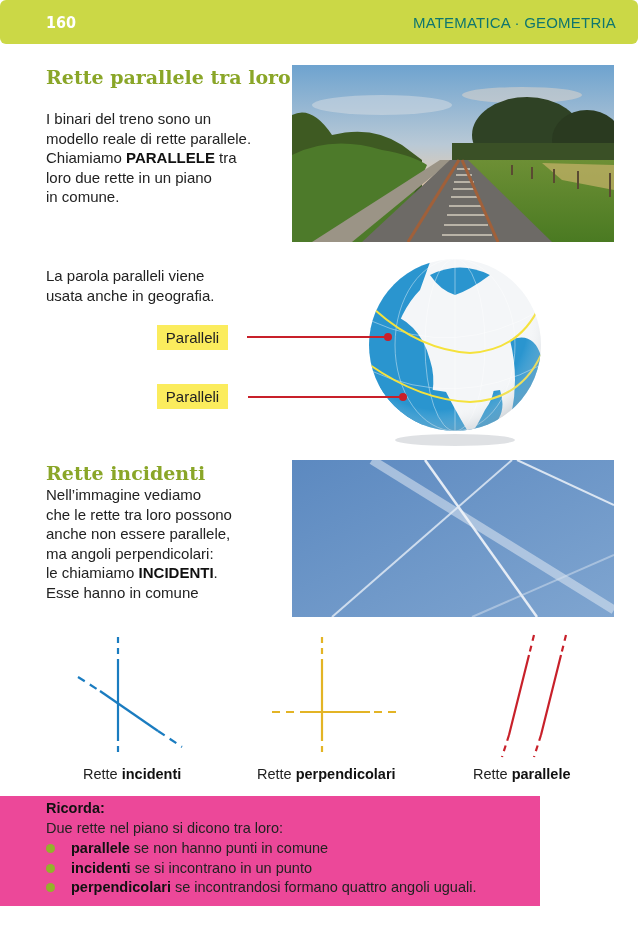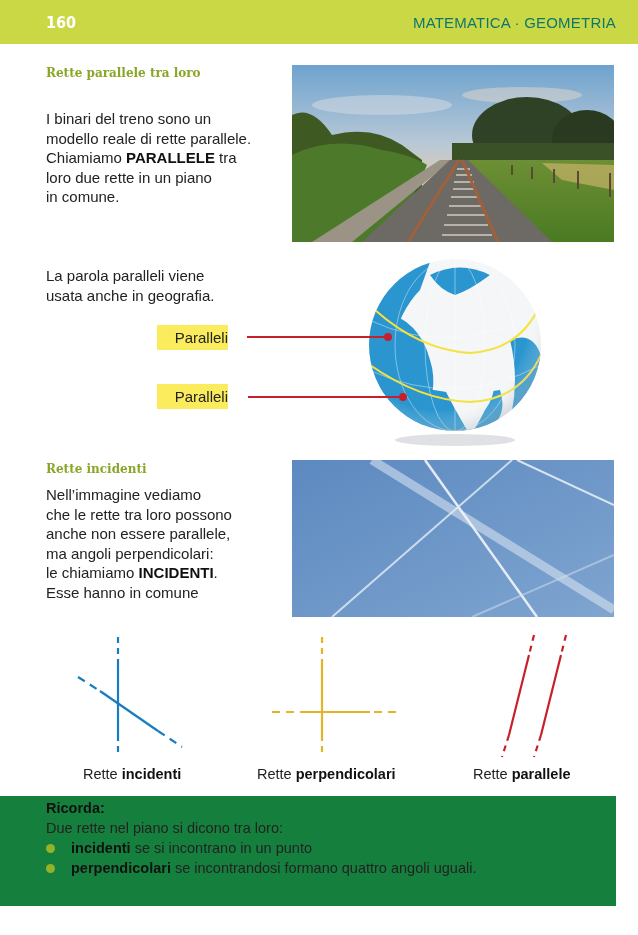--- a/index.html
+++ b/index.html
@@ -1,42 +1,42 @@
 <!DOCTYPE html>
 <html><head>
 <meta charset="utf-8">
 <style>
   * { box-sizing: border-box; margin: 0; padding: 0; }
   html, body { width: 638px; height: 935px; background: #ffffff; overflow: hidden; }
   body { position: relative; font-family: "Liberation Sans", "DejaVu Sans", sans-serif; color: #222; }
 
-  .header { position: absolute; left: 0; top: 0; width: 638px; height: 44px; background: #cbd846; }
+  .header { position: absolute; left: 0; top: 0; width: 638px; height: 44px; background: #cbd846; border-radius: 6px; }
   .page-num { position: absolute; left: 46px; top: 13px; font-size: 16px; font-weight: bold; color: #ffffff; font-family: "DejaVu Sans Condensed", "DejaVu Sans", sans-serif; }
   .running-head { position: absolute; right: 22px; top: 14px; font-size: 15px; color: #0f766e; letter-spacing: 0.2px; }
 
-  .h2 { position: absolute; font-family: "DejaVu Serif", "Liberation Serif", serif; font-weight: bold; font-size: 12px; color: #8aa628; }
+  .h2 { position: absolute; font-family: "DejaVu Serif", "Liberation Serif", serif; font-weight: bold; font-size: 19px; color: #8aa628; }
   .para { position: absolute; font-size: 15px; line-height: 19.6px; color: #222; }
   .para b { color: #111; }
 
   .photo { position: absolute; overflow: hidden; }
   .train { left: 292px; top: 65px; width: 322px; height: 177px; }
   .sky { left: 292px; top: 460px; width: 322px; height: 157px; }
 
-  .label-box { position: absolute; left: 157px; width: 71px; height: 25px; background: #fbec5d; font-size: 15px; line-height: 25px; text-align: right; color: #222; }
+  .label-box { position: absolute; left: 157px; width: 71px; height: 25px; background: #fbec5d; font-size: 15px; line-height: 25px; text-align: center; color: #222; }
 
   .globe-wrap { position: absolute; left: 360px; top: 250px; width: 200px; height: 200px; }
 
   .pointer { position: absolute; height: 2px; background: #c8202a; }
 
   .diagram { position: absolute; left: 0; top: 625px; width: 638px; height: 140px; }
 
   .caption { position: absolute; top: 766px; font-size: 14.5px; color: #222; text-align: center; white-space: nowrap; }
   .caption b { color: #111; }
 
-  .remember { position: absolute; left: 0; top: 796px; width: 616px; height: 110px; background: #15803d; }
+  .remember { position: absolute; left: 0; top: 796px; width: 540px; height: 110px; background: #ec4899; }
   .remember-title { position: absolute; left: 46px; top: 4px; font-size: 14.5px; font-weight: bold; color: #111; }
   .remember-intro { position: absolute; left: 46px; top: 24px; font-size: 14.5px; color: #222; }
   .remember-list { position: absolute; left: 46px; top: 43px; list-style: none; }
   .remember-list li { position: relative; height: 19.5px; font-size: 14.5px; color: #222; padding-left: 25px; line-height: 19.5px; white-space: nowrap; }
   .remember-list li .dot { position: absolute; left: 0; top: 5px; width: 9px; height: 9px; border-radius: 50%; background: #93b22a; }
   .remember-list li b { color: #111; }
 </style>
 </head>
 <body>
 
@@ -226,16 +226,17 @@
 </div>
 
 <div class="caption" style="left:83px;"><span>Rette </span><b>incidenti</b></div>
 <div class="caption" style="left:257px;"><span>Rette </span><b>perpendicolari</b></div>
 <div class="caption" style="left:473px;"><span>Rette </span><b>parallele</b></div>
 
 <div class="remember">
   <div class="remember-title">Ricorda:</div>
   <div class="remember-intro">Due rette nel piano si dicono tra loro:</div>
   <ul class="remember-list">
+    <li><span class="dot"></span><b>parallele</b><span> se non hanno punti in comune</span></li>
     <li><span class="dot"></span><b>incidenti</b><span> se si incontrano in un punto</span></li>
     <li><span class="dot"></span><b>perpendicolari</b><span> se incontrandosi formano quattro angoli uguali.</span></li>
   </ul>
 </div>
 
 </body></html>

